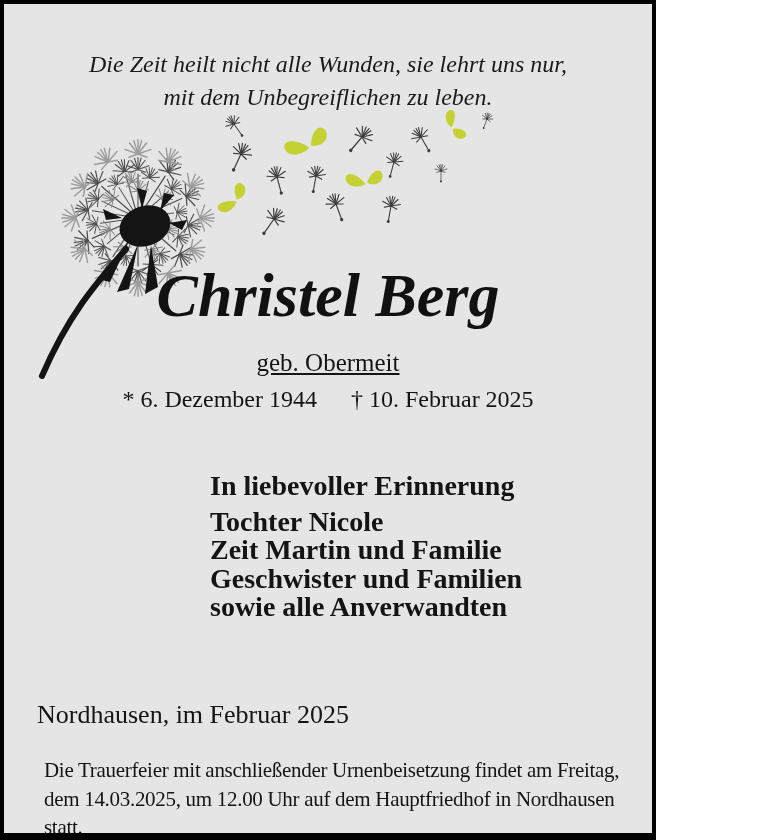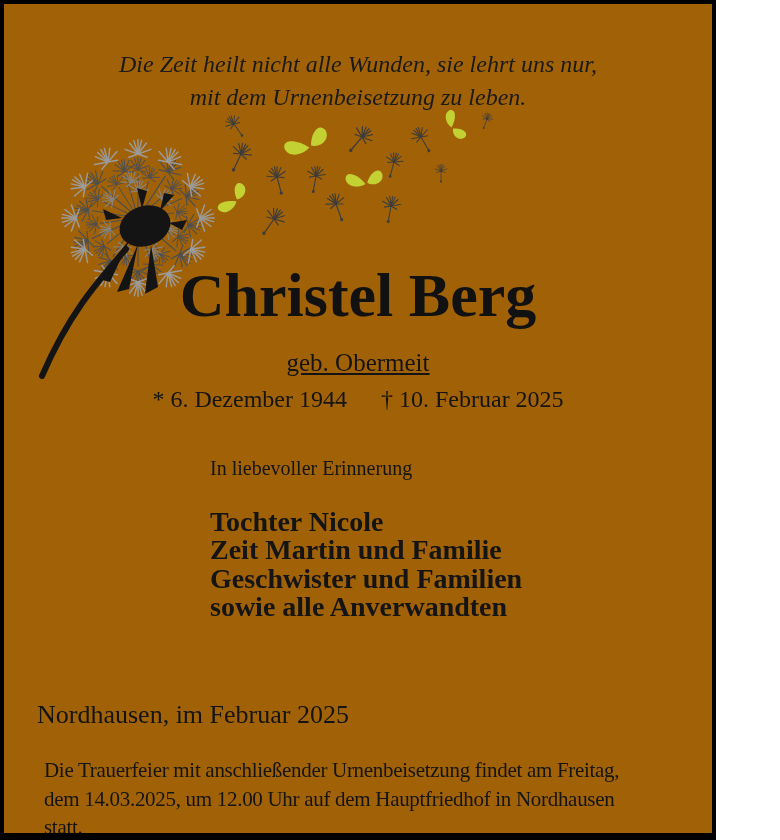--- a/index.html
+++ b/index.html
@@ -1,23 +1,23 @@
 <!DOCTYPE html>
 <html lang="de"><head>
 <meta charset="utf-8">
 <style>
   * { margin: 0; padding: 0; box-sizing: border-box; }
   html, body { background: #ffffff; }
   body { font-family: "Liberation Serif", "DejaVu Serif", serif; color: #141414; }
 
   .page {
     position: relative;
-    width: 716px;
+    width: 656px;
     height: 840px;
-    background: #a16207;
+    background: #e5e5e5;
     border: 4px solid #000000;
     border-bottom-width: 7px;
     overflow: hidden;
   }
 
   .abs { position: absolute; }
   .center { left: 0; right: 0; text-align: center; }
 
   .epigraph {
     top: 44px;
@@ -28,28 +28,29 @@
   }
 
   .artwork { left: 10px; top: 95px; }
 
   .deceased-name {
     top: 259px;
     font-size: 62px;
     font-weight: bold;
     line-height: 1.05;
     color: #111111;
+    font-style: italic;
   }
 
   .maiden-name { top: 345px; font-size: 25px; text-decoration: underline; }
 
   .life-dates { top: 382px; font-size: 24px; }
   .life-dates .death { margin-left: 28px; }
 
-  .memorial-intro { left: 206px; top: 453px; font-size: 20px; }
+  .memorial-intro { left: 206px; top: 466px; font-size: 28px; font-weight: bold; }
 
   .mourners {
     left: 206px;
     top: 504px;
     font-size: 28px;
     font-weight: bold;
     line-height: 28.4px;
   }
 
   .place-date { left: 33px; top: 664px; font-size: 26px; margin-top: 32px; }
@@ -64,21 +65,21 @@
     margin-top: 40px;
   }
 </style>
 </head>
 <body>
 
 <div class="page">
 
   <div class="abs center epigraph">
     <div>Die Zeit heilt nicht alle Wunden, sie lehrt uns nur,</div>
-    <div>mit dem Urnenbeisetzung zu leben.</div>
+    <div>mit dem Unbegreiflichen zu leben.</div>
   </div>
 
   <svg class="abs artwork" width="505" height="300" viewBox="0 0 505 300" aria-hidden="true">
     <defs>
       <g id="tuft">
         <line x1="0" y1="0" x2="0" y2="-11"></line>
         <line x1="0" y1="0" x2="6.5" y2="-8.5"></line>
         <line x1="0" y1="0" x2="-6.5" y2="-8.5"></line>
         <line x1="0" y1="0" x2="10" y2="-3.5"></line>
         <line x1="0" y1="0" x2="-10" y2="-3.5"></line>

